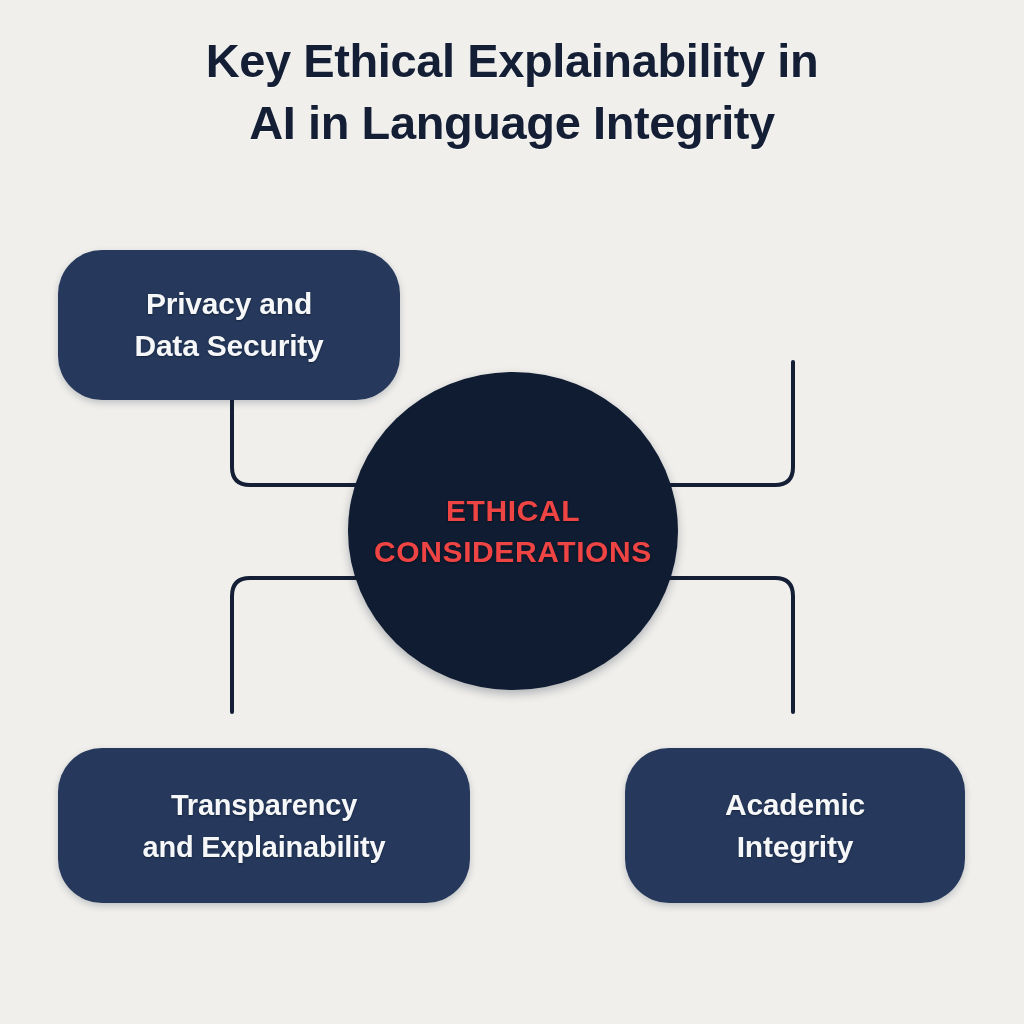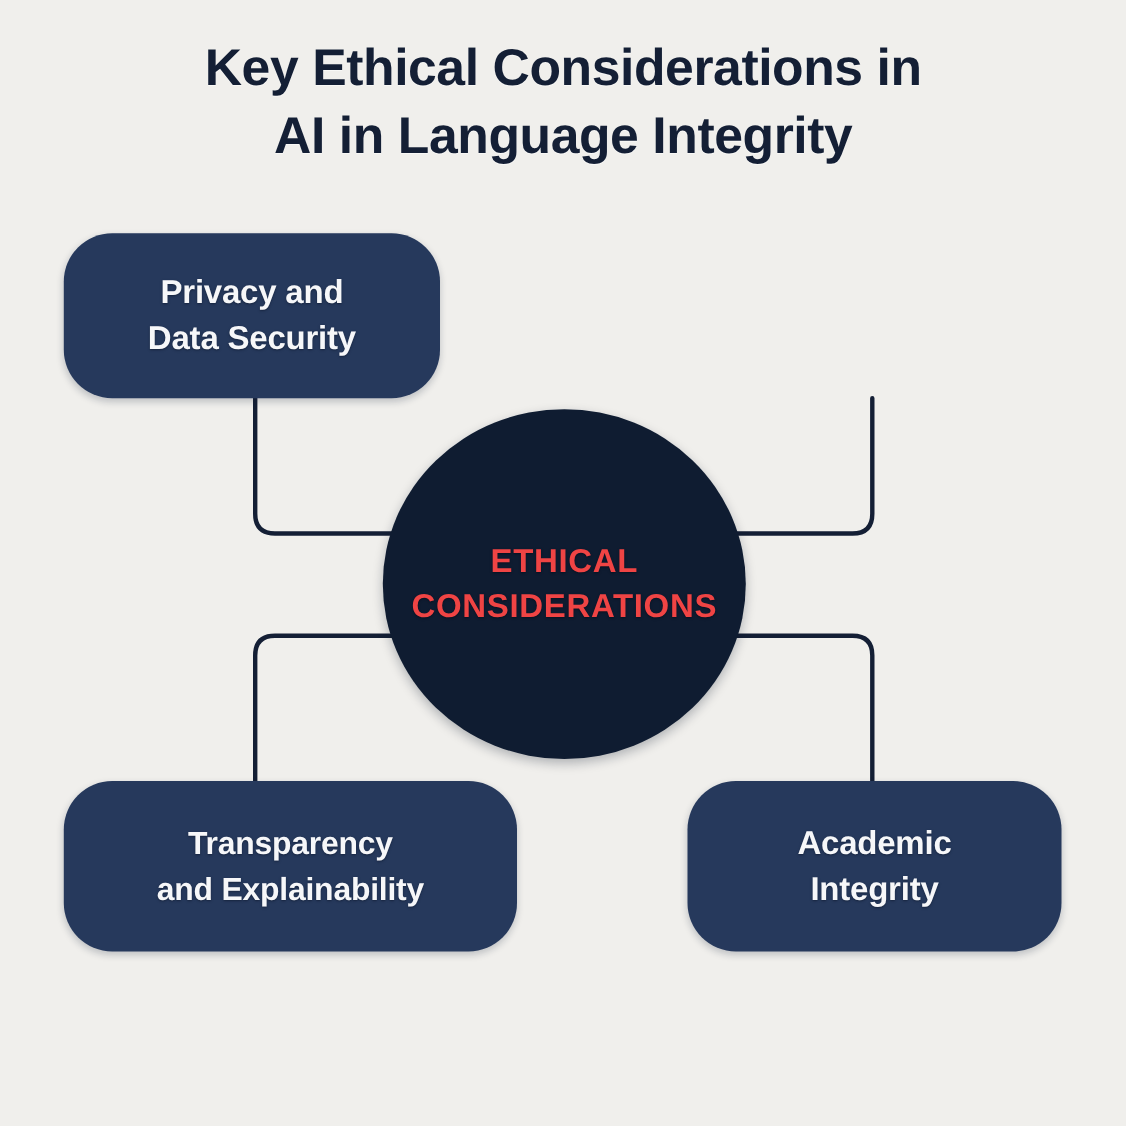--- a/index.html
+++ b/index.html
@@ -57,20 +57,21 @@
   .branch-node {
     position:absolute;
     z-index:2;
     background:#26395c;
     border-radius:44px;
     display:flex;
     align-items:center;
     justify-content:center;
     text-align:center;
     box-shadow:0 3px 7px rgba(20,30,55,.22);
+    margin-top:38px;
   }
   .branch-label {
     display:block;
     color:#f6f7f9;
     font-size:30px;
     line-height:42px;
     font-weight:bold;
     letter-spacing:-0.2px;
     padding:0 14px;
     text-shadow:0 1px 2px rgba(10,18,36,.55);
@@ -110,21 +111,21 @@
     text-shadow:0 1px 2px rgba(5,10,22,.6);
     white-space:nowrap;
   }
 </style>
 </head>
 <body>
 
 <div id="diagram-root">
 
   <div id="title-block">
-    <span class="title-line">Key Ethical Considerations in</span>
+    <span class="title-line">Key Ethical Explainability in</span>
     <span class="title-line">AI in Language Integrity</span>
   </div>
 
   <svg id="connector-layer" viewBox="0 0 1024 1024" width="1024" height="1024" aria-hidden="true">
     <g fill="none" stroke="#141f35" stroke-width="4" stroke-linecap="round" stroke-linejoin="round">
 
       <path d="M 232 362 L 232 467 Q 232 485 250 485 L 400 485"></path>
 
       <path d="M 793 362 L 793 467 Q 793 485 775 485 L 626 485"></path>
 

